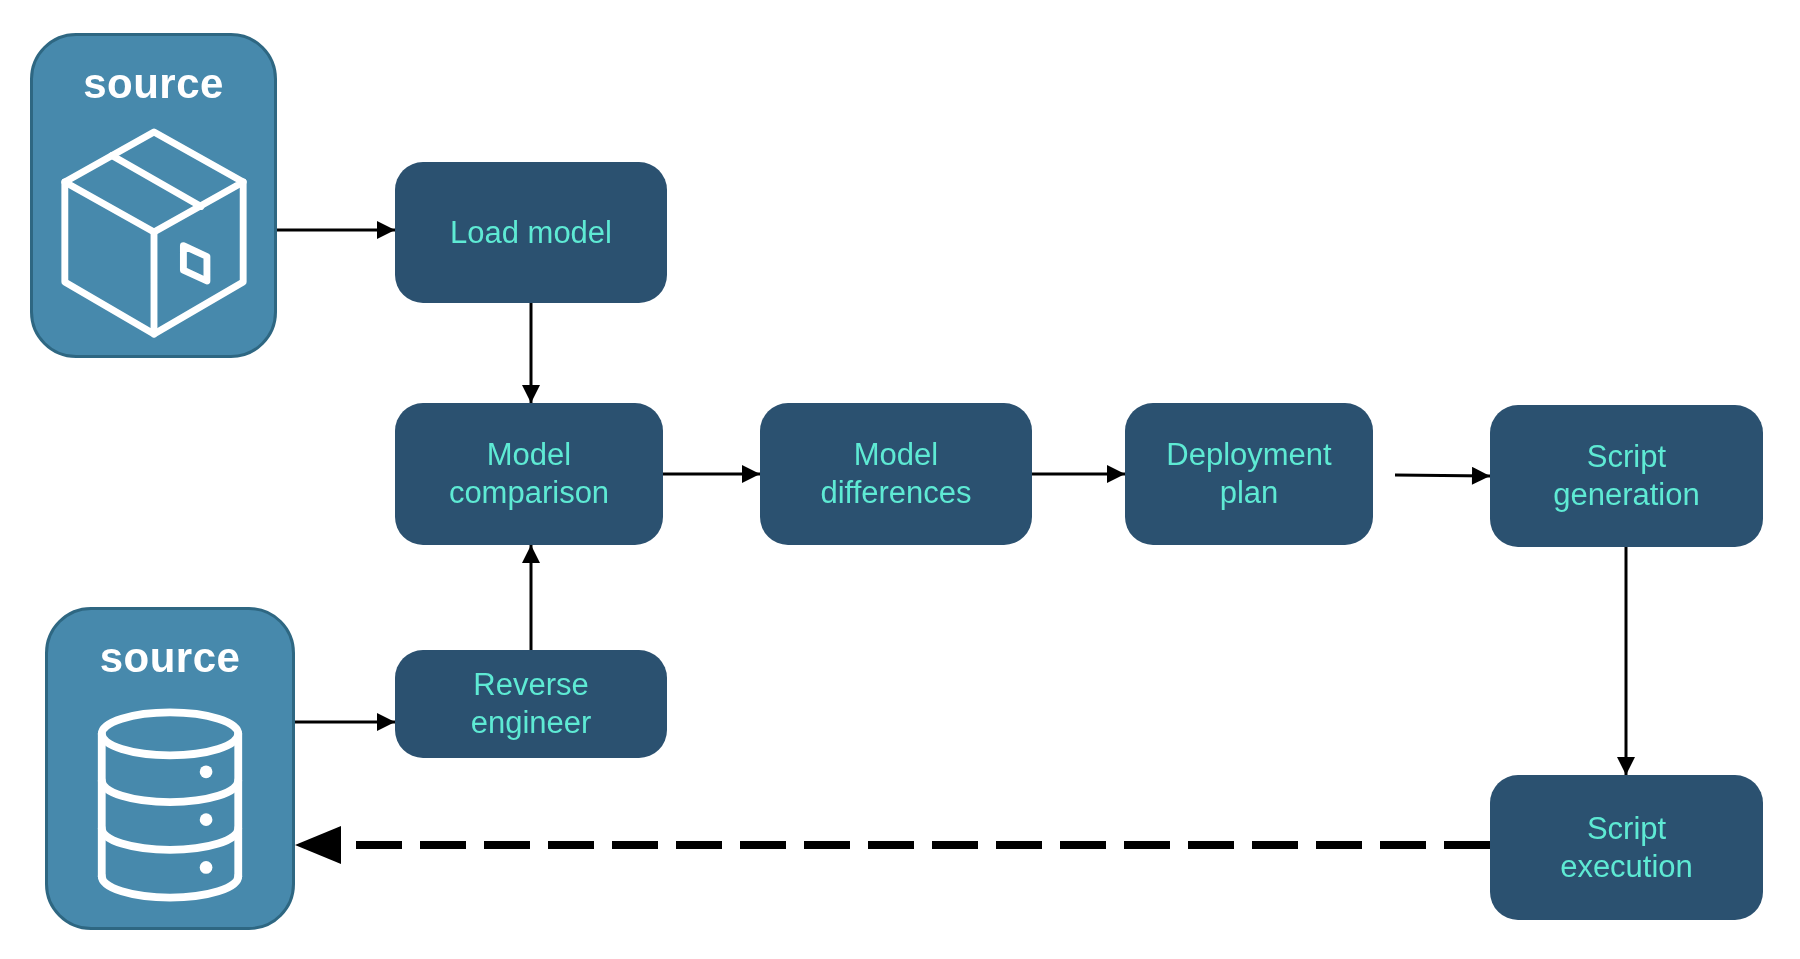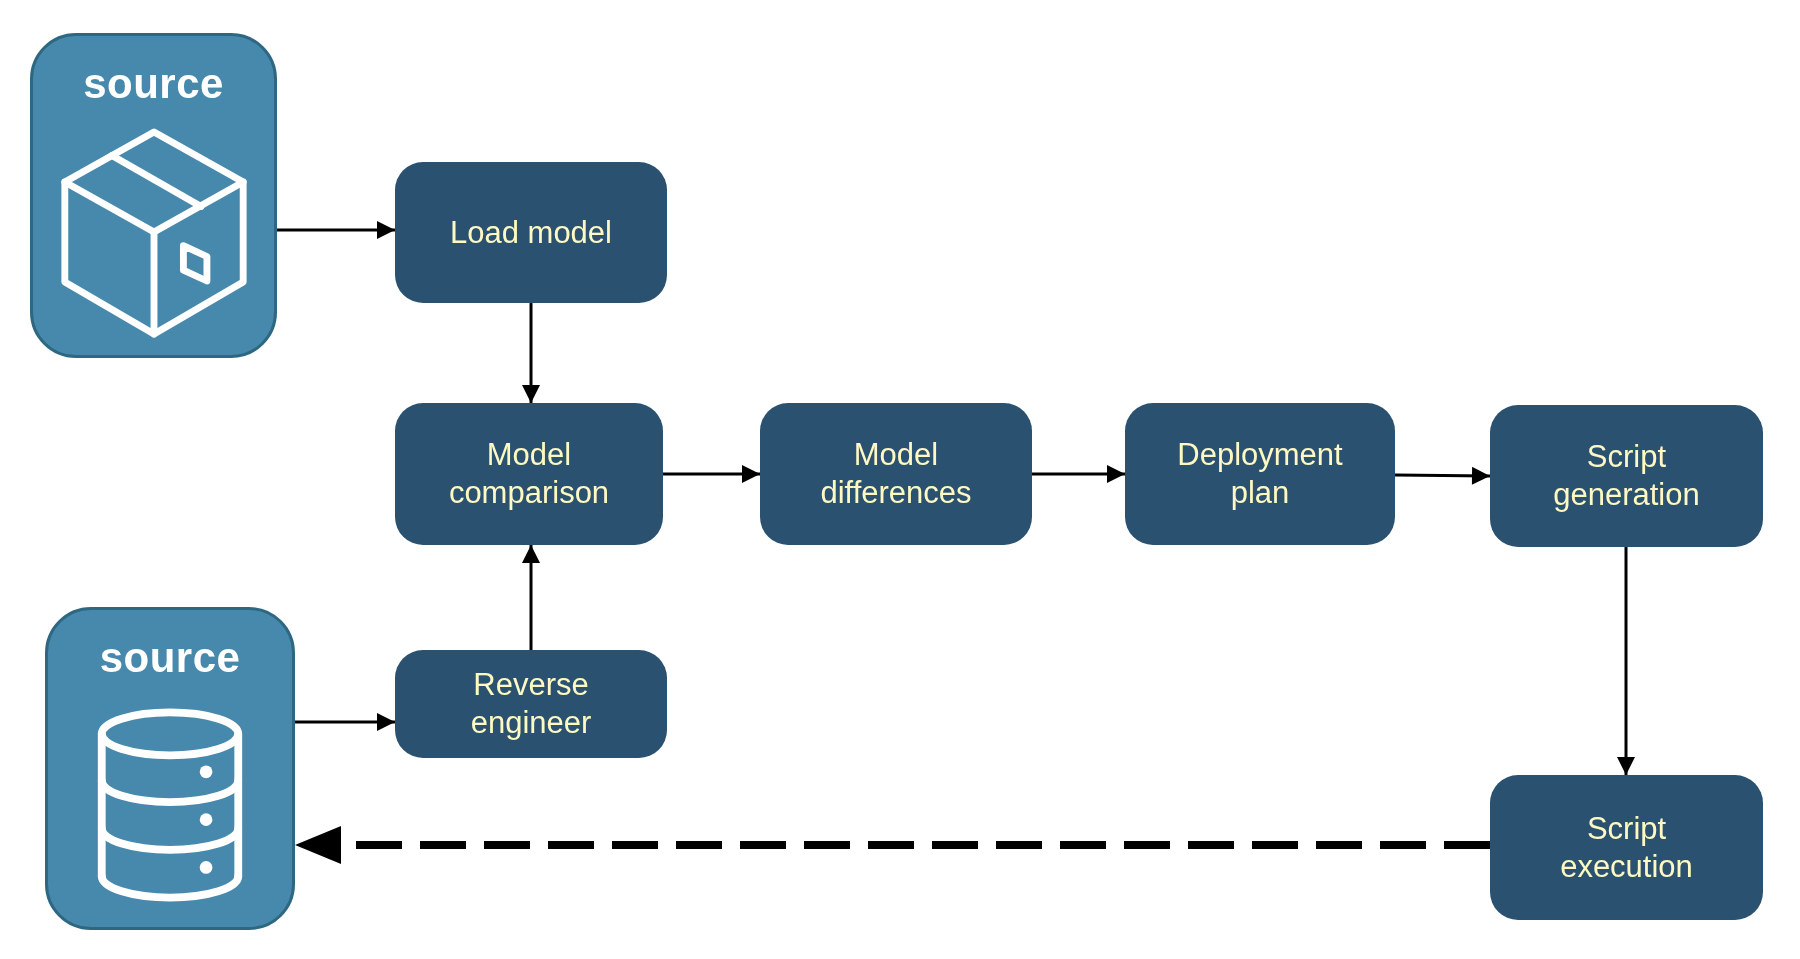--- a/index.html
+++ b/index.html
@@ -12,21 +12,21 @@
   }
   svg.edge-layer{
     position:absolute;left:0;top:0;width:1800px;height:959px;
     pointer-events:none;
   }
   .step{
     position:absolute;
     background:#2B5170;
     border-radius:28px;
     display:flex;align-items:center;justify-content:center;
-    color:#fef9c3;
+    color:#5eead4;
     font-size:31px;
     line-height:1.22;
     text-align:center;
     white-space:pre-line;
   }
   .endpoint{
     position:absolute;
     background:#4789AC;
     border:3px solid #2E6782;
     border-radius:46px;
@@ -42,21 +42,21 @@
   }
   .endpoint .endpoint-icon{
     flex:1;display:flex;align-items:center;justify-content:center;
     width:100%;
   }
   #node-source{left:30px;top:33px;width:247px;height:325px;}
   #node-target{left:45px;top:607px;width:250px;height:323px;}
   #node-load-model{left:395px;top:162px;width:272px;height:141px;}
   #node-model-comparison{left:395px;top:403px;width:268px;height:142px;}
   #node-model-differences{left:760px;top:403px;width:272px;height:142px;}
-  #node-deployment-plan{left:1125px;top:403px;width:270px;height:142px;}
+  #node-deployment-plan{left:1125px;top:403px;width:248px;height:142px;}
   #node-script-generation{left:1490px;top:405px;width:273px;height:142px;}
   #node-reverse-engineer{left:395px;top:650px;width:272px;height:108px;}
   #node-script-execution{left:1490px;top:775px;width:273px;height:145px;}
 </style>
 </head>
 <body>
 
 <div class="canvas">
 
   <svg class="edge-layer" viewBox="0 0 1800 959">

